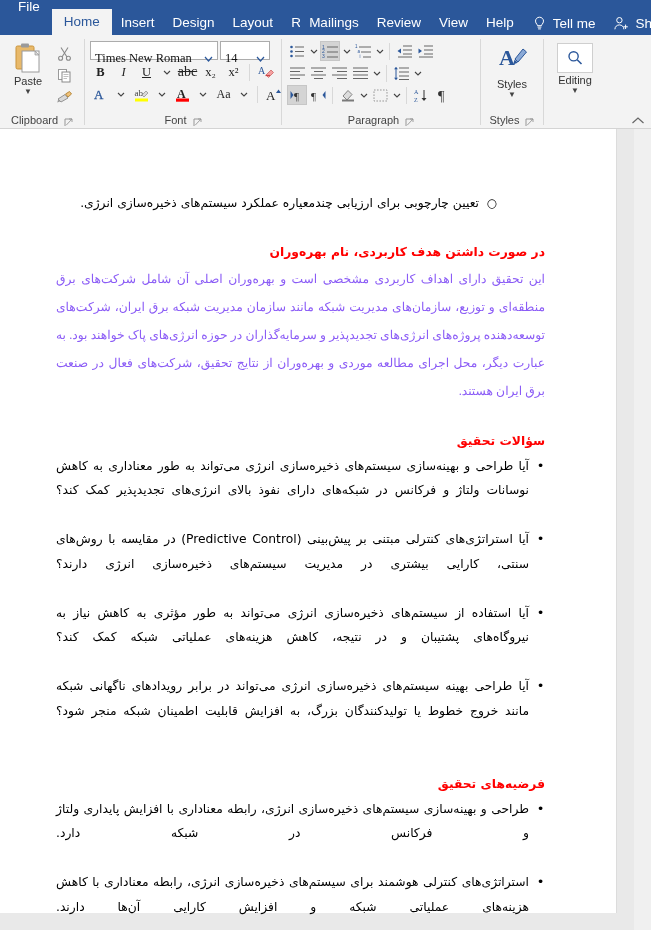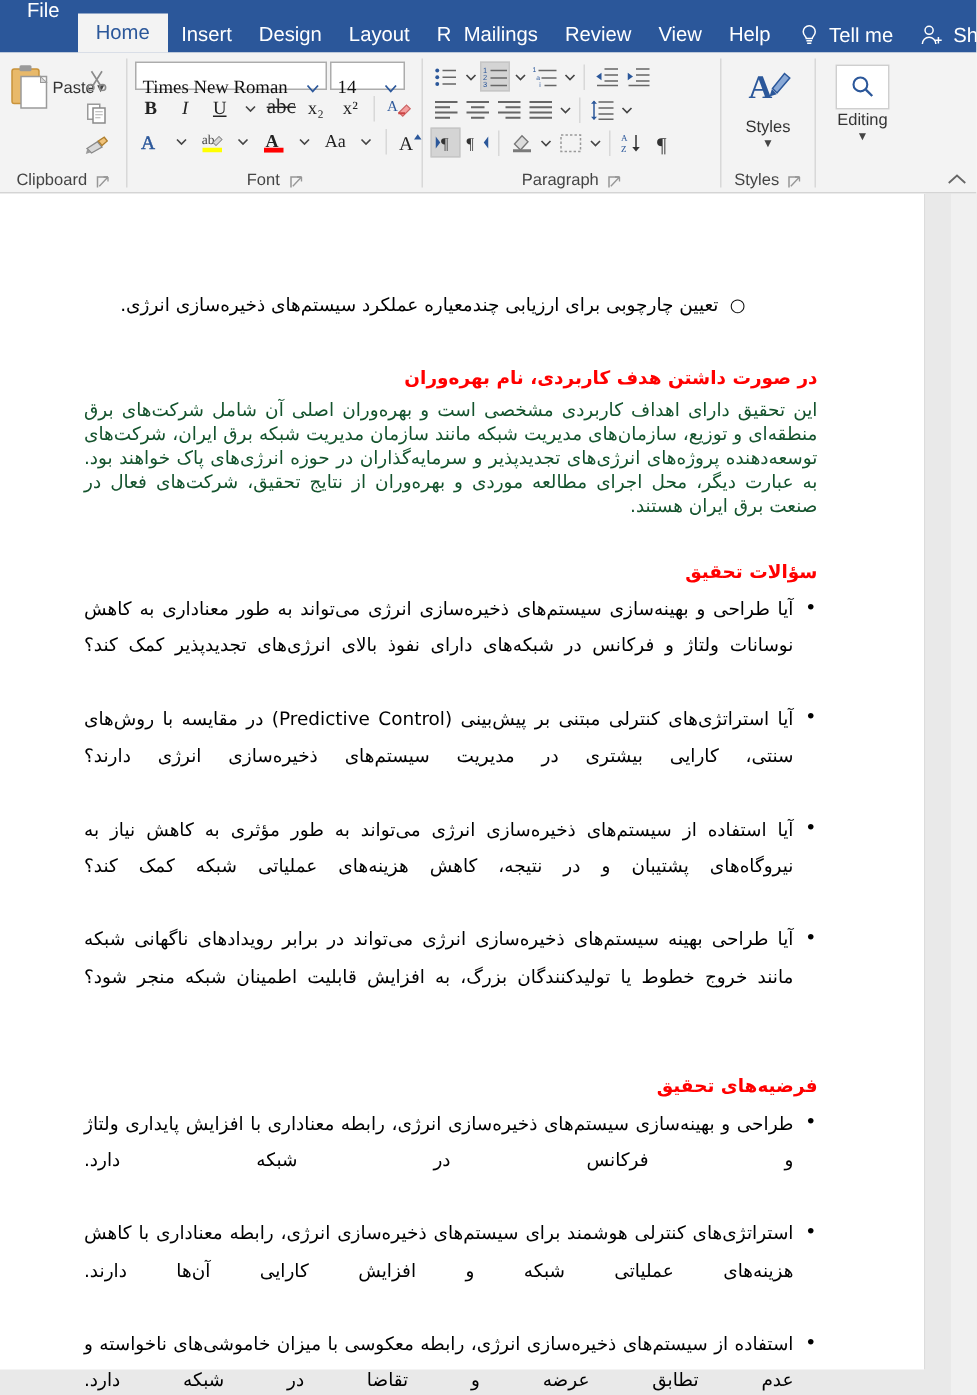--- a/index.html
+++ b/index.html
@@ -41,21 +41,21 @@
   .group{display:flex;flex-direction:column;position:relative;padding:3px 0 0 0;}
   .group .body{flex:1 1 auto;display:flex;align-items:flex-start;padding:2px 5px 0 5px;}
   .group .gl{
     text-align:center;font-size:11px;color:#444;height:15px;line-height:15px;
     display:flex;align-items:center;justify-content:center;gap:6px;
   }
   .group .gl .dlg{width:9px;height:9px;opacity:.65;}
   .vsep{width:1px;background:#d8d8d8;margin:4px 0 3px 0;}
 
   
-  .clip-left{display:flex;flex-direction:row;align-items:center;width:46px;padding-top:2px;}
+  .clip-left{display:flex;flex-direction:column;align-items:center;width:46px;padding-top:2px;}
   .paste-ico{width:30px;height:32px;}
   .paste-lbl{font-size:11px;color:#333;line-height:12px;margin-top:1px;}
   .caret{font-size:8px;color:#444;line-height:7px;margin-top:1px;}
   .clip-right{display:flex;flex-direction:column;gap:2px;padding:3px 2px 0 2px;}
   .mini{width:22px;height:20px;display:flex;align-items:center;justify-content:center;}
 
   
   .fontrow{display:flex;align-items:center;gap:2px;}
   .fontbox{
     height:19px;border:1px solid #acacac;background:#fff;display:flex;align-items:center;
@@ -96,21 +96,21 @@
   .page{
     position:absolute;left:0;top:0;width:617px;height:784px;
     background:#ffffff;border-right:1px solid #dcdcdc;box-sizing:border-box;
   }
   .content{
     position:absolute;left:56px;top:62px;width:489px;
     direction:rtl;text-align:justify;
     font-family:"DejaVu Sans","Liberation Sans",sans-serif;
   }
   p{margin:0;}
-  .ln{font-size:12.3px;line-height:16px;color:#14532d;}
+  .ln{font-size:12.3px;line-height:28px;color:#8b5cf6;font-family:Liberation Serif, serif;}
   .head{
     color:#ff0000;font-weight:bold;font-size:12.3px;line-height:24.5px;
     text-align:right;
   }
   .spacer-l{height:24.5px;}
   .circ-item{
     display:flex;flex-direction:row;gap:8px;padding-right:48px;
   }
   .circ-mark{
     flex:0 0 auto;width:10px;font-size:12px;line-height:24.5px;color:#000;

